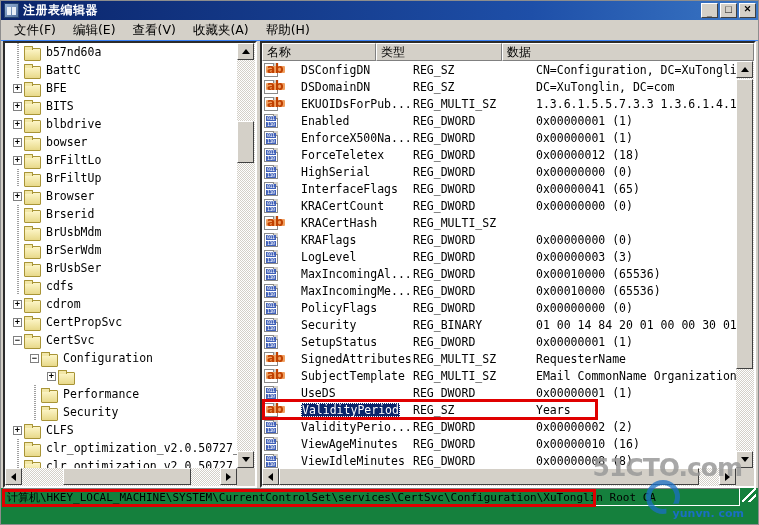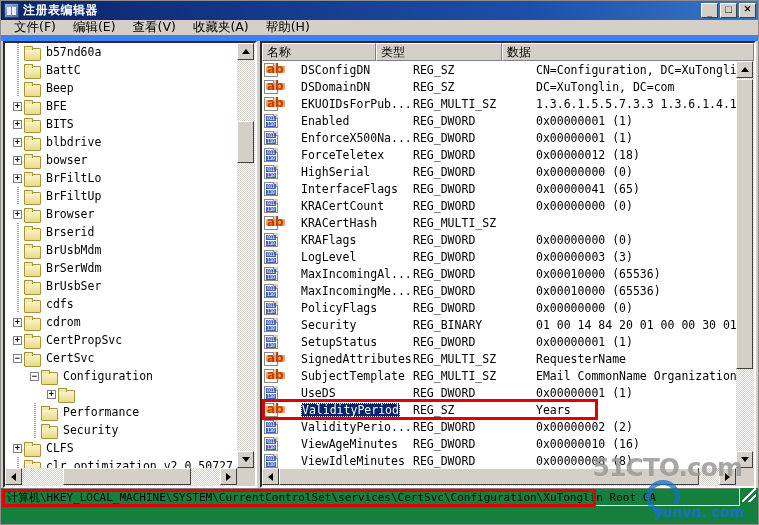--- a/index.html
+++ b/index.html
@@ -42,21 +42,21 @@
     font-size:9px; color:#000; font-family:"Liberation Sans",sans-serif;
     line-height:1;
   }
   .tbtn span{display:block;transform:translateY(-1px);font-weight:bold;}
   .tbtn.min span{transform:translateY(3px);}
   .tbtn.max span{font-size:11px;}
   
   .menubar {
     height:21px;min-height:21px; display:flex; align-items:center;
     background:#d4d0c8; padding-left:5px; gap:1px;
-    border-bottom:6px solid #3b82f6;
+    border-bottom:1px solid #3b82f6;
   }
   .menu-item {
     padding:2px 8px; font-size:12.5px; color:#000;
     font-family:"DejaVu Sans","Liberation Sans",sans-serif;
     white-space:nowrap;
   }
   
   .body {
     flex:1; display:flex; position:relative;
     padding:0 2px;
@@ -223,21 +223,21 @@
     letter-spacing:-1px; opacity:.85;
   }
   .wm-cn{
     right:20px; bottom:18px;
     font-family:"DejaVu Sans","Liberation Sans",sans-serif;
     font-size:17px;font-weight:bold;color:#8f8f8f;opacity:.8;
   }
   .wm-yunvn{
     right:14px; bottom:4px;
     font-family:"DejaVu Sans","Liberation Sans",sans-serif;
-    font-size:14px;font-weight:bold;color:#1a6fc4;
+    font-size:11px;font-weight:bold;color:#1a6fc4;
   }
   .wm-ring{
     right:78px; bottom:10px; width:34px;height:34px;border-radius:50%;
     border:5px solid #1a6fc4; opacity:.75;
     clip-path: polygon(0 0, 100% 0, 100% 70%, 60% 70%, 60% 100%, 0 100%);
   }
   
   .annot-status{
     position:absolute;left:1px;top:1px;width:594px;height:18px;
     border:3px solid #e00000; pointer-events:none;
@@ -283,26 +283,20 @@
             <span class="tlabel">b57nd60a</span>
           </div>
           <div class="tnode">
             <span class="indent" style="width: 8px;"></span>
             <span class="dotline"></span>
             <span class="folder"></span>
             <span class="tlabel">BattC</span>
           </div>
           <div class="tnode">
             <span class="indent" style="width: 8px;"></span>
-            <span class="dotline"></span>
-            <span class="folder"></span>
-            <span class="tlabel">Beep</span>
-          </div>
-          <div class="tnode">
-            <span class="indent" style="width: 8px;"></span>
             <span class="tbox">+</span>
             <span class="folder"></span>
             <span class="tlabel">BFE</span>
           </div>
           <div class="tnode">
             <span class="indent" style="width: 8px;"></span>
             <span class="tbox">+</span>
             <span class="folder"></span>
             <span class="tlabel">BITS</span>
           </div>

